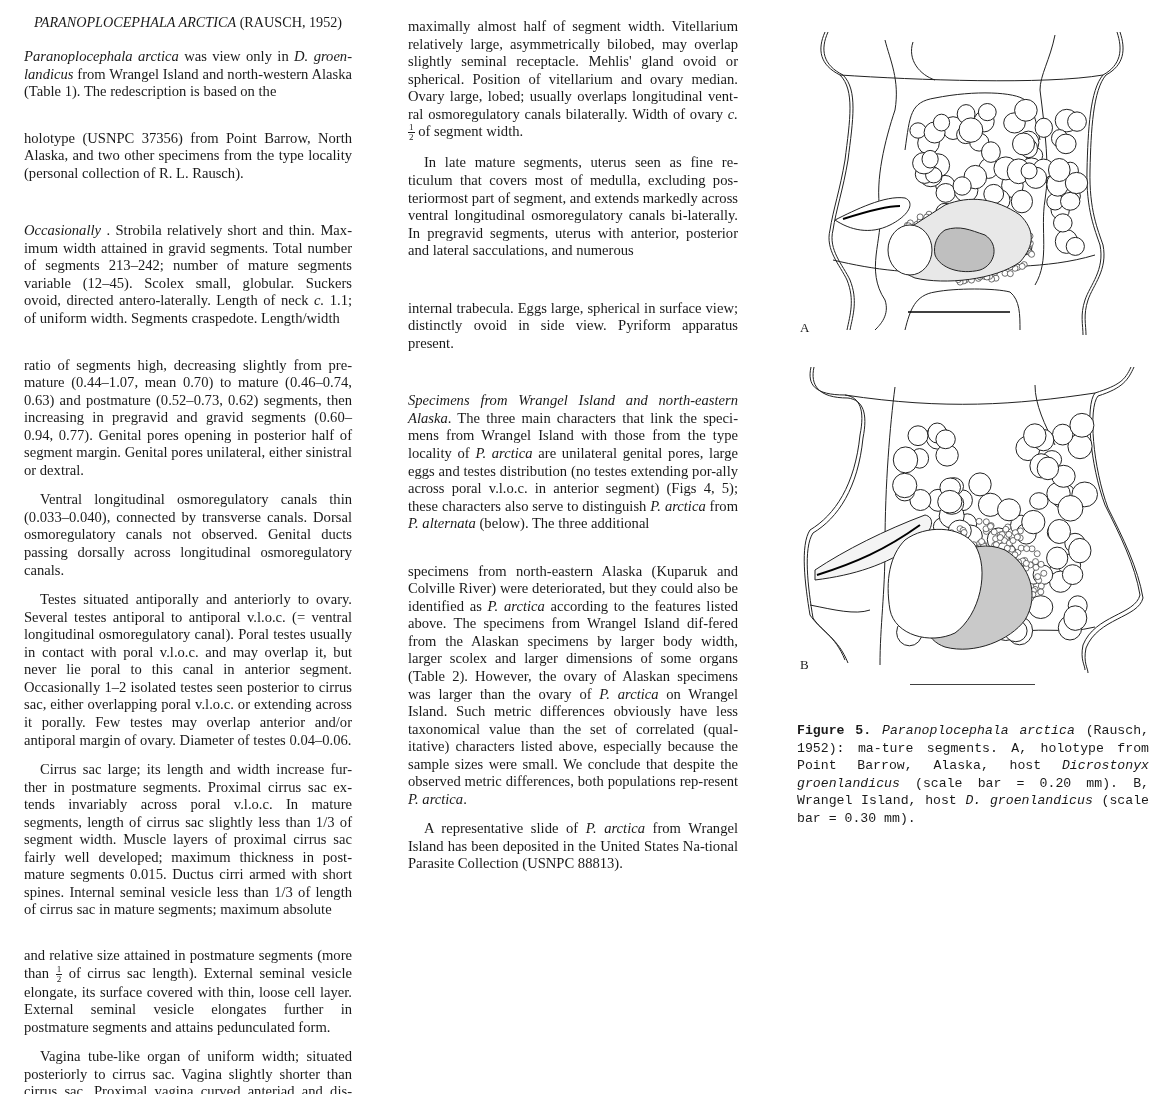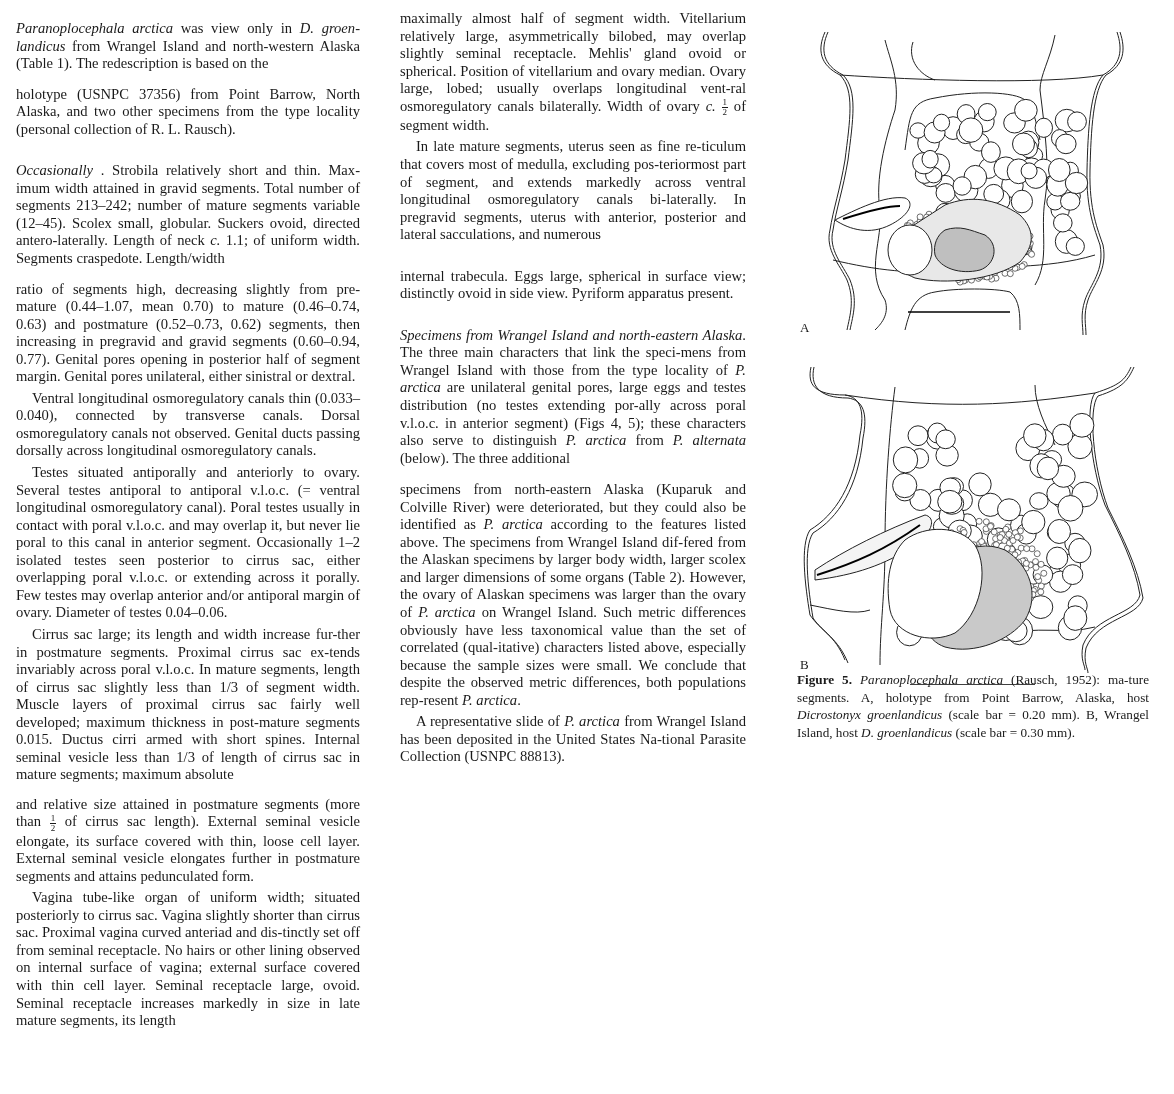--- a/index.html
+++ b/index.html
@@ -6,38 +6,42 @@
   body { width: 1174px; height: 1094px; position: relative; overflow: hidden;
          font-family: "DejaVu Serif", "Liberation Serif", serif; color: #1a1a1a; }
   .col { position: absolute; font-family: "Liberation Serif", serif; font-size: 14.6px;
          line-height: 17.55px; text-align: justify; hyphens: manual; }
   #col1 { left: 12px; top: 12px; width: 352px; }
   #col2 { left: 396px; top: 6px; width: 354px; }
   .hdr { text-align: center; font-size: 14.2px; line-height: 20px; }
   .hdr .sc { font-style: italic; font-variant: small-caps; }
   .hdr .sc2 { font-variant: small-caps; }
   .hdr i { font-style: italic; }
-  p { margin: 4px; }
+  p { margin: 12px; }
   p.ind { text-indent: 16px; }
   .gap { height: 16px; }
   .gap-s { height: 4px; }
   i, em { font-style: italic; }
   .frac { display: inline-block; font-size: 9px; line-height: 9px; vertical-align: middle; text-align: center; }
   .frac span { display: block; }
   .frac .num { border-bottom: 1px solid #1a1a1a; padding: 0 1px; }
   #figs { position: absolute; left: 795px; top: 30px; width: 365px; height: 650px; }
   .fig-label { position: absolute; font-family: "Liberation Serif", serif; font-size: 13px; }
-  #caption { position: absolute; left: 797px; top: 671px; width: 352px; font-family: Liberation Serif, serif;
+  #caption { position: absolute; left: 797px; top: 722px; width: 352px; font-family: Liberation Mono, monospace;
              font-size: 13.2px; line-height: 17.5px; text-align: justify; }
   #caption b { font-weight: bold; }
 </style>
 </head>
 <body>
 
 <div id="col1" class="col">
+  <div class="hdr">
+    <span class="sc">PARANOPLOCEPHALA ARCTICA</span>
+    <span class="sc2">(RAUSCH, 1952)</span>
+  </div>
   <div class="gap-s"></div>
   <p><i>Paranoplocephala arctica</i><span> was view only in </span><i>D. groen-landicus</i><span> from Wrangel Island and north-western Alaska (Table 1). The redescription is based on the</span></p>
   <div style="height:5px"></div>
   <p>holotype (USNPC 37356) from Point Barrow, North Alaska, and two other specimens from the type locality (personal collection of R. L. Rausch).</p>
   <div class="gap"></div>
   <p><i>Occasionally</i><span> . Strobila relatively short and thin. Max-imum width attained in gravid segments. Total number of segments 213–242; number of mature segments variable (12–45). Scolex small, globular. Suckers ovoid, directed antero-laterally. Length of neck </span><i>c.</i><span> 1.1; of uniform width. Segments craspedote. Length/width</span></p>
   <div style="height:5px"></div>
   <p>ratio of segments high, decreasing slightly from pre-mature (0.44–1.07, mean 0.70) to mature (0.46–0.74, 0.63) and postmature (0.52–0.73, 0.62) segments, then increasing in pregravid and gravid segments (0.60–0.94, 0.77). Genital pores opening in posterior half of segment margin. Genital pores unilateral, either sinistral or dextral.</p>
   <p class="ind">Ventral longitudinal osmoregulatory canals thin (0.033–0.040), connected by transverse canals. Dorsal osmoregulatory canals not observed. Genital ducts passing dorsally across longitudinal osmoregulatory canals.</p>
   <p class="ind">Testes situated antiporally and anteriorly to ovary. Several testes antiporal to antiporal v.l.o.c. (= ventral longitudinal osmoregulatory canal). Poral testes usually in contact with poral v.l.o.c. and may overlap it, but never lie poral to this canal in anterior segment. Occasionally 1–2 isolated testes seen posterior to cirrus sac, either overlapping poral v.l.o.c. or extending across it porally. Few testes may overlap anterior and/or antiporal margin of ovary. Diameter of testes 0.04–0.06.</p>

